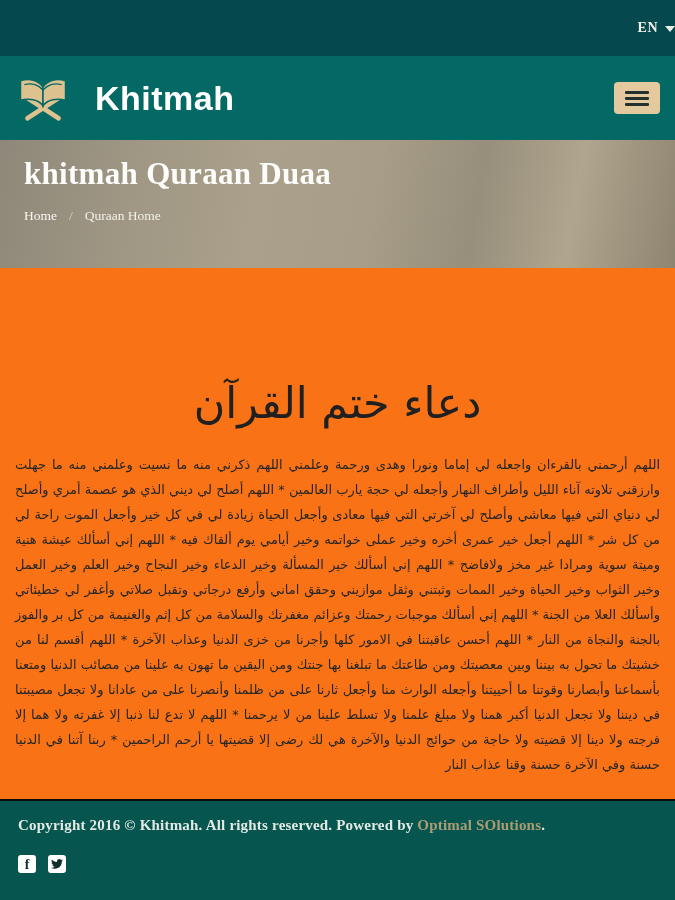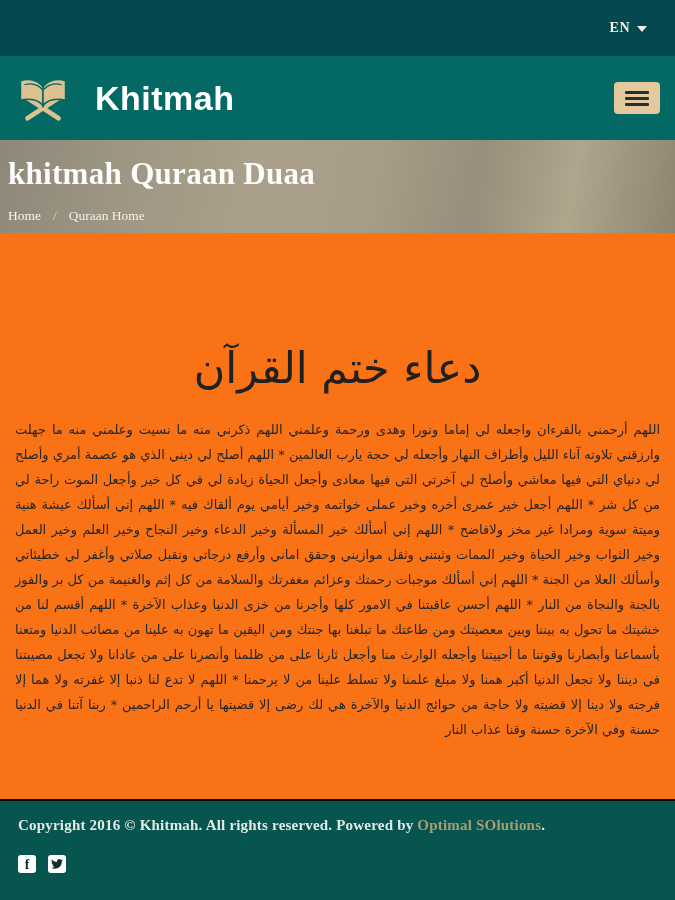--- a/index.html
+++ b/index.html
@@ -11,21 +11,21 @@
   }
   .page {
     width: 675px; height: 900px;
     display: flex; flex-direction: column;
   }
 
   
   .topbar {
     height: 56px; background: #05494e;
     display: flex; align-items: center; justify-content: flex-end;
-    padding: 0 28px;
+    padding: 0 0;
   }
   .lang {
     display: flex; align-items: center; gap: 7px;
     color: #f2efe6; font-weight: bold; font-size: 14px;
     letter-spacing: 0.5px; cursor: pointer;
     font-family: "Liberation Serif", serif;
   }
   .caret {
     width: 0; height: 0; margin-top: 2px;
     border-left: 5px solid transparent;
@@ -48,25 +48,25 @@
   .menu-btn {
     width: 46px; height: 32px; border: none; border-radius: 4px;
     background: #e4c99e; cursor: pointer;
     display: flex; flex-direction: column; align-items: center; justify-content: center;
     gap: 3px;
   }
   .menu-btn .bar { width: 24px; height: 3px; background: #23312e; border-radius: 1px; }
 
   
   .banner {
-    height: 93px;
+    height: 128px;
     background: linear-gradient(100deg,
       #8e887a 0%, #9e9683 18%, #aaa08b 38%, #a79d88 55%,
       #978f7c 70%, #b0a58d 84%, #8e8571 100%);
-    padding: 16px 16px 0 8px;
+    padding: 16px 16px 0 24px;
     color: #ffffff;
   }
   .page-title {
     font-family: "Liberation Serif", serif;
     font-size: 31px; font-weight: 600; color: #fdfdfc;
     letter-spacing: 0.3px;
   }
   .breadcrumb {
     margin-top: 16px; font-family: "Liberation Serif", serif;
     font-size: 13.5px; color: #f3f0e8;

